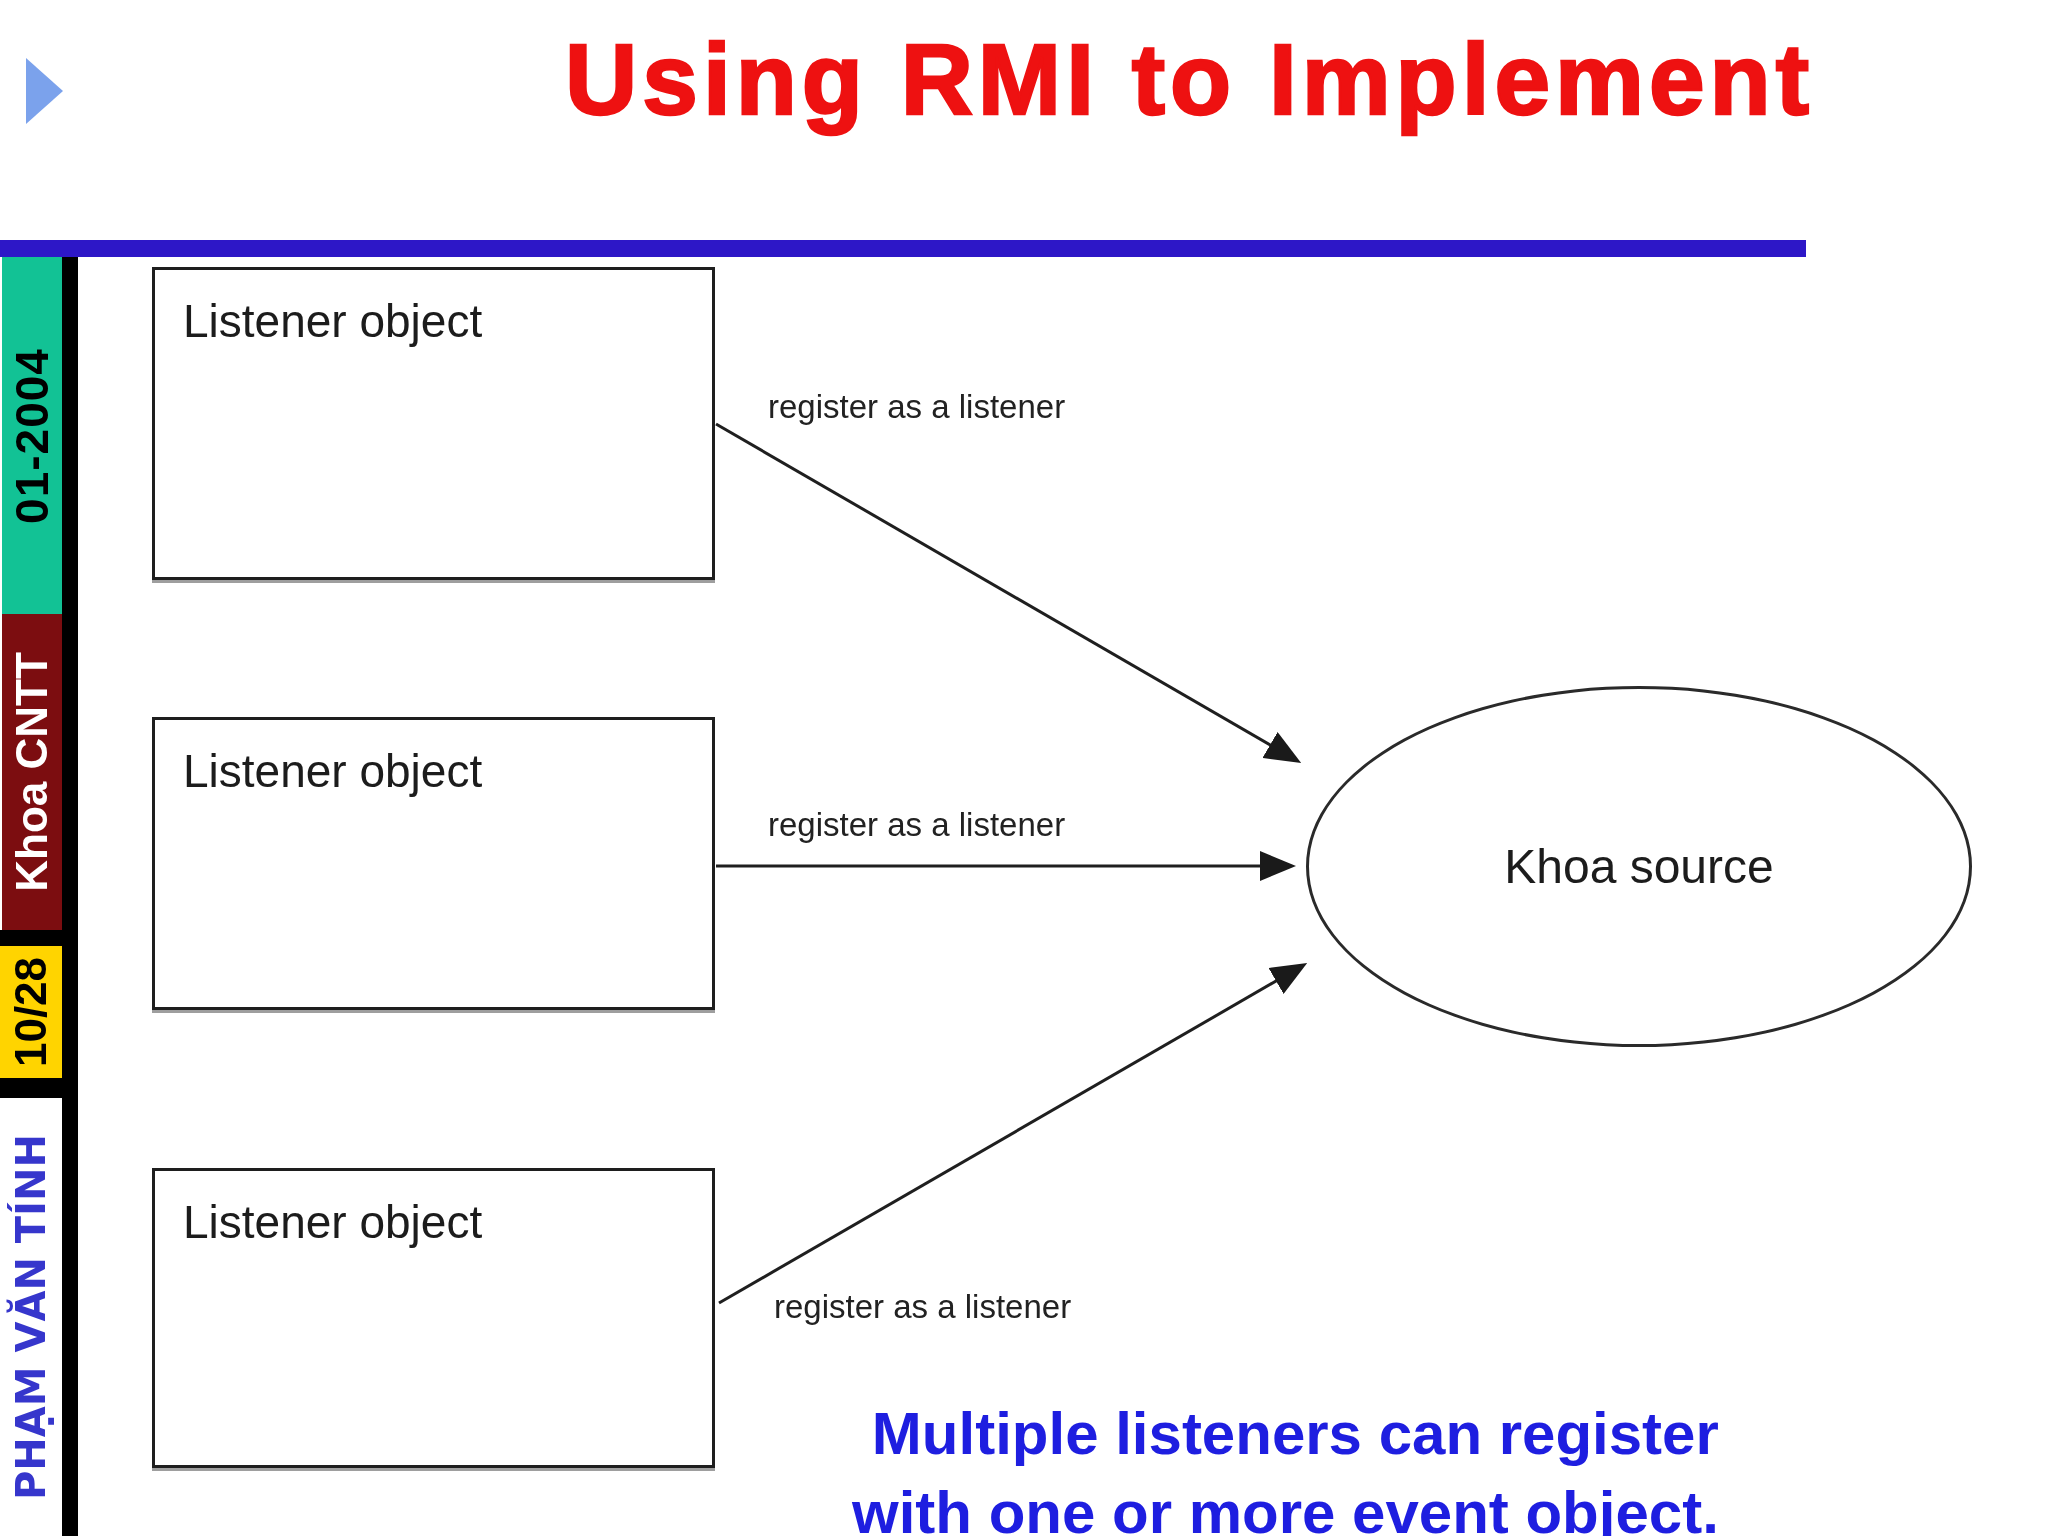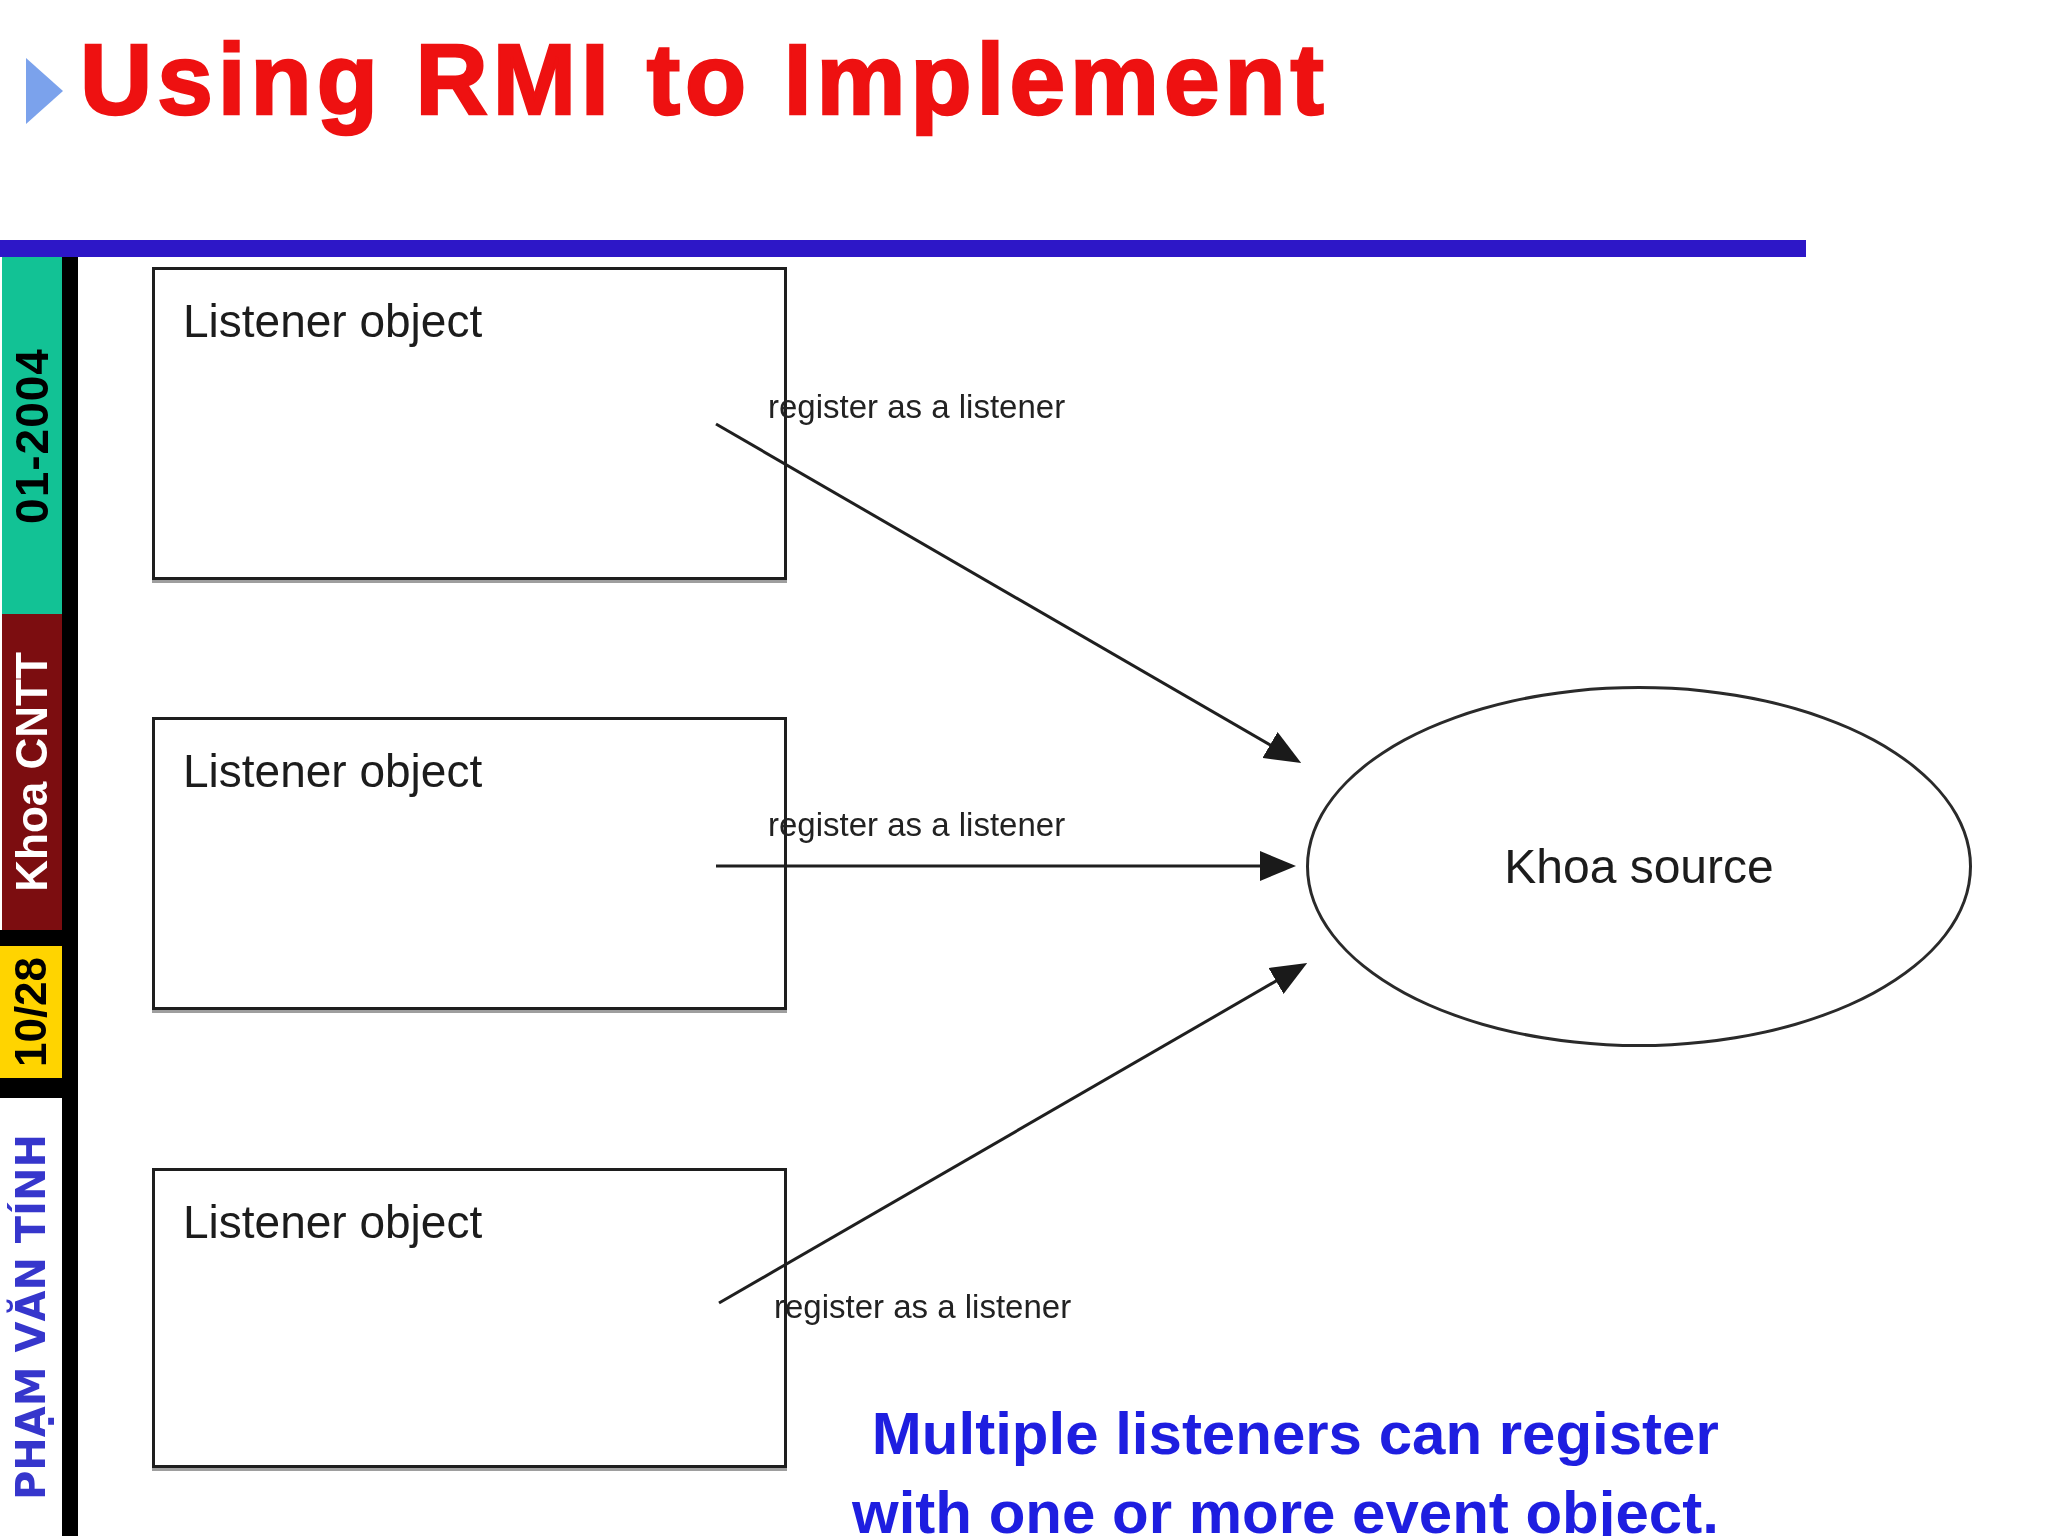--- a/index.html
+++ b/index.html
@@ -10,21 +10,21 @@
 
   
   .bullet {
     position:absolute; left:26px; top:58px; width:0; height:0;
     border-top:33px solid transparent; border-bottom:33px solid transparent;
     border-left:37px solid #7ba2ec;
   }
   .title {
     position:absolute; left:24px; top:24px; width:1790px;
     font-size:100px; line-height:110px; font-weight:bold;
-    letter-spacing:5px; color:#ee1111; -webkit-text-stroke:2.5px #ee1111;
+    letter-spacing:5px; color:#ee1111;text-align:right; -webkit-text-stroke:2.5px #ee1111;
   }
   .title .l1 { display:block; padding-left:56px; }
   .title .l2 { display:block; }
   .underline {
     position:absolute; left:0; top:240px; width:1806px; height:17px;
     background:#2d17c7;
   }
 
   
   .sb { position:absolute; display:flex; align-items:center; justify-content:center; }
@@ -37,21 +37,21 @@
   #sb-page span   { font-size:44px; }
   #sb-author { left:0;   top:1098px; width:62px; height:438px; background:#ffffff; color:#3636cc; }
   #sb-author span { font-size:40px; font-family:"DejaVu Sans", sans-serif; }
   .stripe { position:absolute; left:62px; top:257px; width:16px; height:1279px; background:#000000; }
   .band   { position:absolute; left:0; width:78px; background:#000000; }
   #band1  { top:930px;  height:16px; }
   #band2  { top:1078px; height:20px; }
 
   
   .lbox {
-    position:absolute; left:152px; width:635px; box-sizing:border-box;
+    position:absolute; left:152px; width:563px; box-sizing:border-box;
     background:#ffffff; border:3px solid #1e1e1e; box-shadow:0 3px 0 #9e9e9e;
     padding:24px 0 0 28px; font-size:46px; color:#1c1c1c;
   }
   #lbox1 { top:267px;  height:313px; }
   #lbox2 { top:717px;  height:293px; }
   #lbox3 { top:1168px; height:300px; }
 
   .ellipse {
     position:absolute; left:1306px; top:686px; width:666px; height:361px;
     box-sizing:border-box; border:3px solid #2a2a2a; border-radius:50%;

